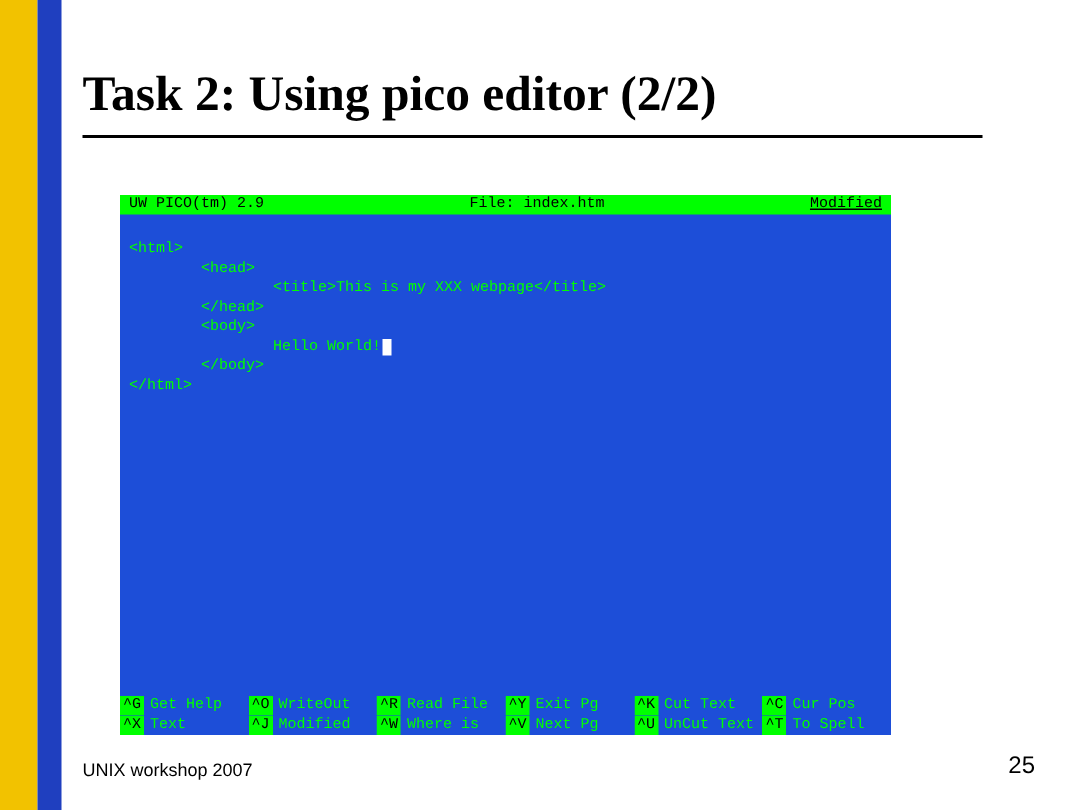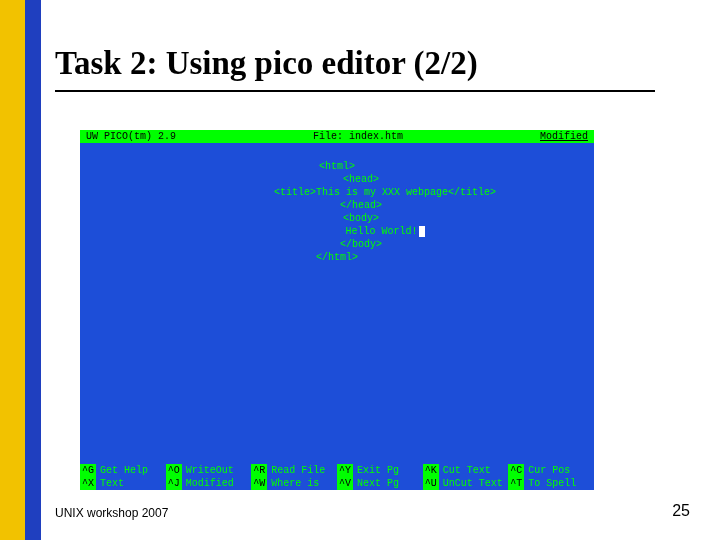--- a/index.html
+++ b/index.html
@@ -56,21 +56,20 @@
   }
   .term-header > div { white-space: pre; }
   .hdr-left { flex: 0 0 auto; padding-left: 6px; }
   .hdr-center { flex: 1; text-align: center; }
   .hdr-right { flex: 0 0 auto; padding-right: 6px; text-decoration: underline; }
   .term-body {
     padding: 4px 6px 0 6px;
     white-space: pre;
     height: 275px;
     overflow: hidden;
-    text-align: center;
   }
   .cursor {
     display: inline-block;
     width: 6px; height: 11px;
     background: #fff;
     vertical-align: text-bottom;
     margin-left: 1px;
   }
   .term-shortcuts {
     position: absolute;

